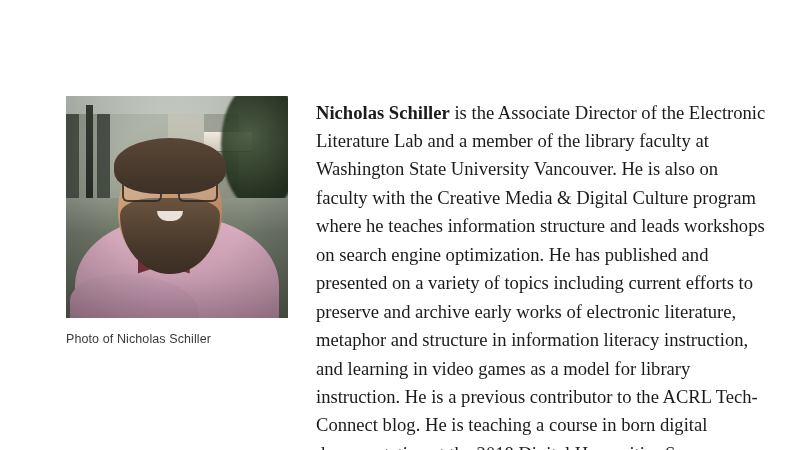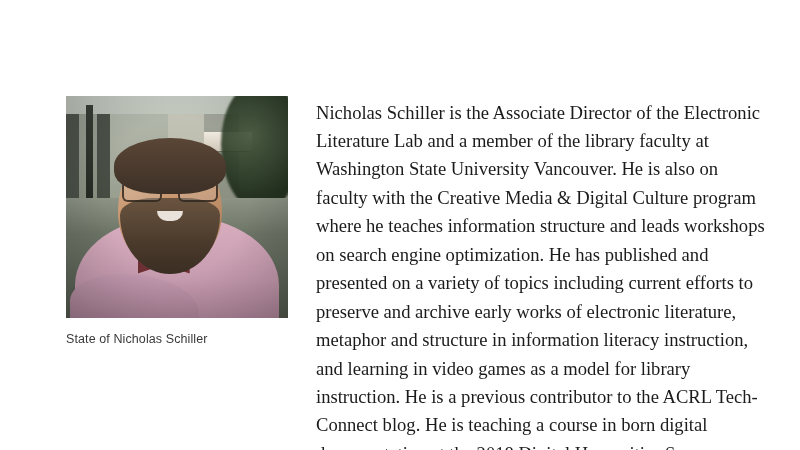--- a/index.html
+++ b/index.html
@@ -174,21 +174,21 @@
     letter-spacing: 0.1px;
   }
   .bio-text {
     flex: 1 1 auto;
     font-size: 18.6px;
     line-height: 1.53;
     color: #1b1b1b;
     text-align: left;
   }
   .bio-text .name {
-    font-weight: normal;
+    font-weight: bold;
   }
 </style>
 </head>
 <body>
 
 <div class="page">
   <div class="bio-block">
 
     <figure class="figure">
       <div class="portrait">
@@ -202,19 +202,19 @@
         <div class="arm"></div>
         <div class="neck"></div>
         <div class="bowtie"></div>
         <div class="head"></div>
         <div class="beard"></div>
         <div class="mouth"></div>
         <div class="glasses"></div>
         <div class="hair"></div>
         <div class="vignette"></div>
       </div>
-      <figcaption class="caption">State of Nicholas Schiller</figcaption>
+      <figcaption class="caption">Photo of Nicholas Schiller</figcaption>
     </figure>
 
     <p class="bio-text"><span class="name">Nicholas Schiller</span><span> is the Associate Director of the Electronic Literature Lab and a member of the library faculty at Washington State University Vancouver. He is also on faculty with the Creative Media &amp; Digital Culture program where he teaches information structure and leads workshops on search engine optimization. He has published and presented on a variety of topics including current efforts to preserve and archive early works of electronic literature, metaphor and structure in information literacy instruction, and learning in video games as a model for library instruction. He is a previous contributor to the ACRL Tech-Connect blog. He is teaching a course in born digital documentation at the 2018 Digital Humanities Summer Institute in Victoria, B.C.</span></p>
 
   </div>
 </div>
 
 </body></html>

